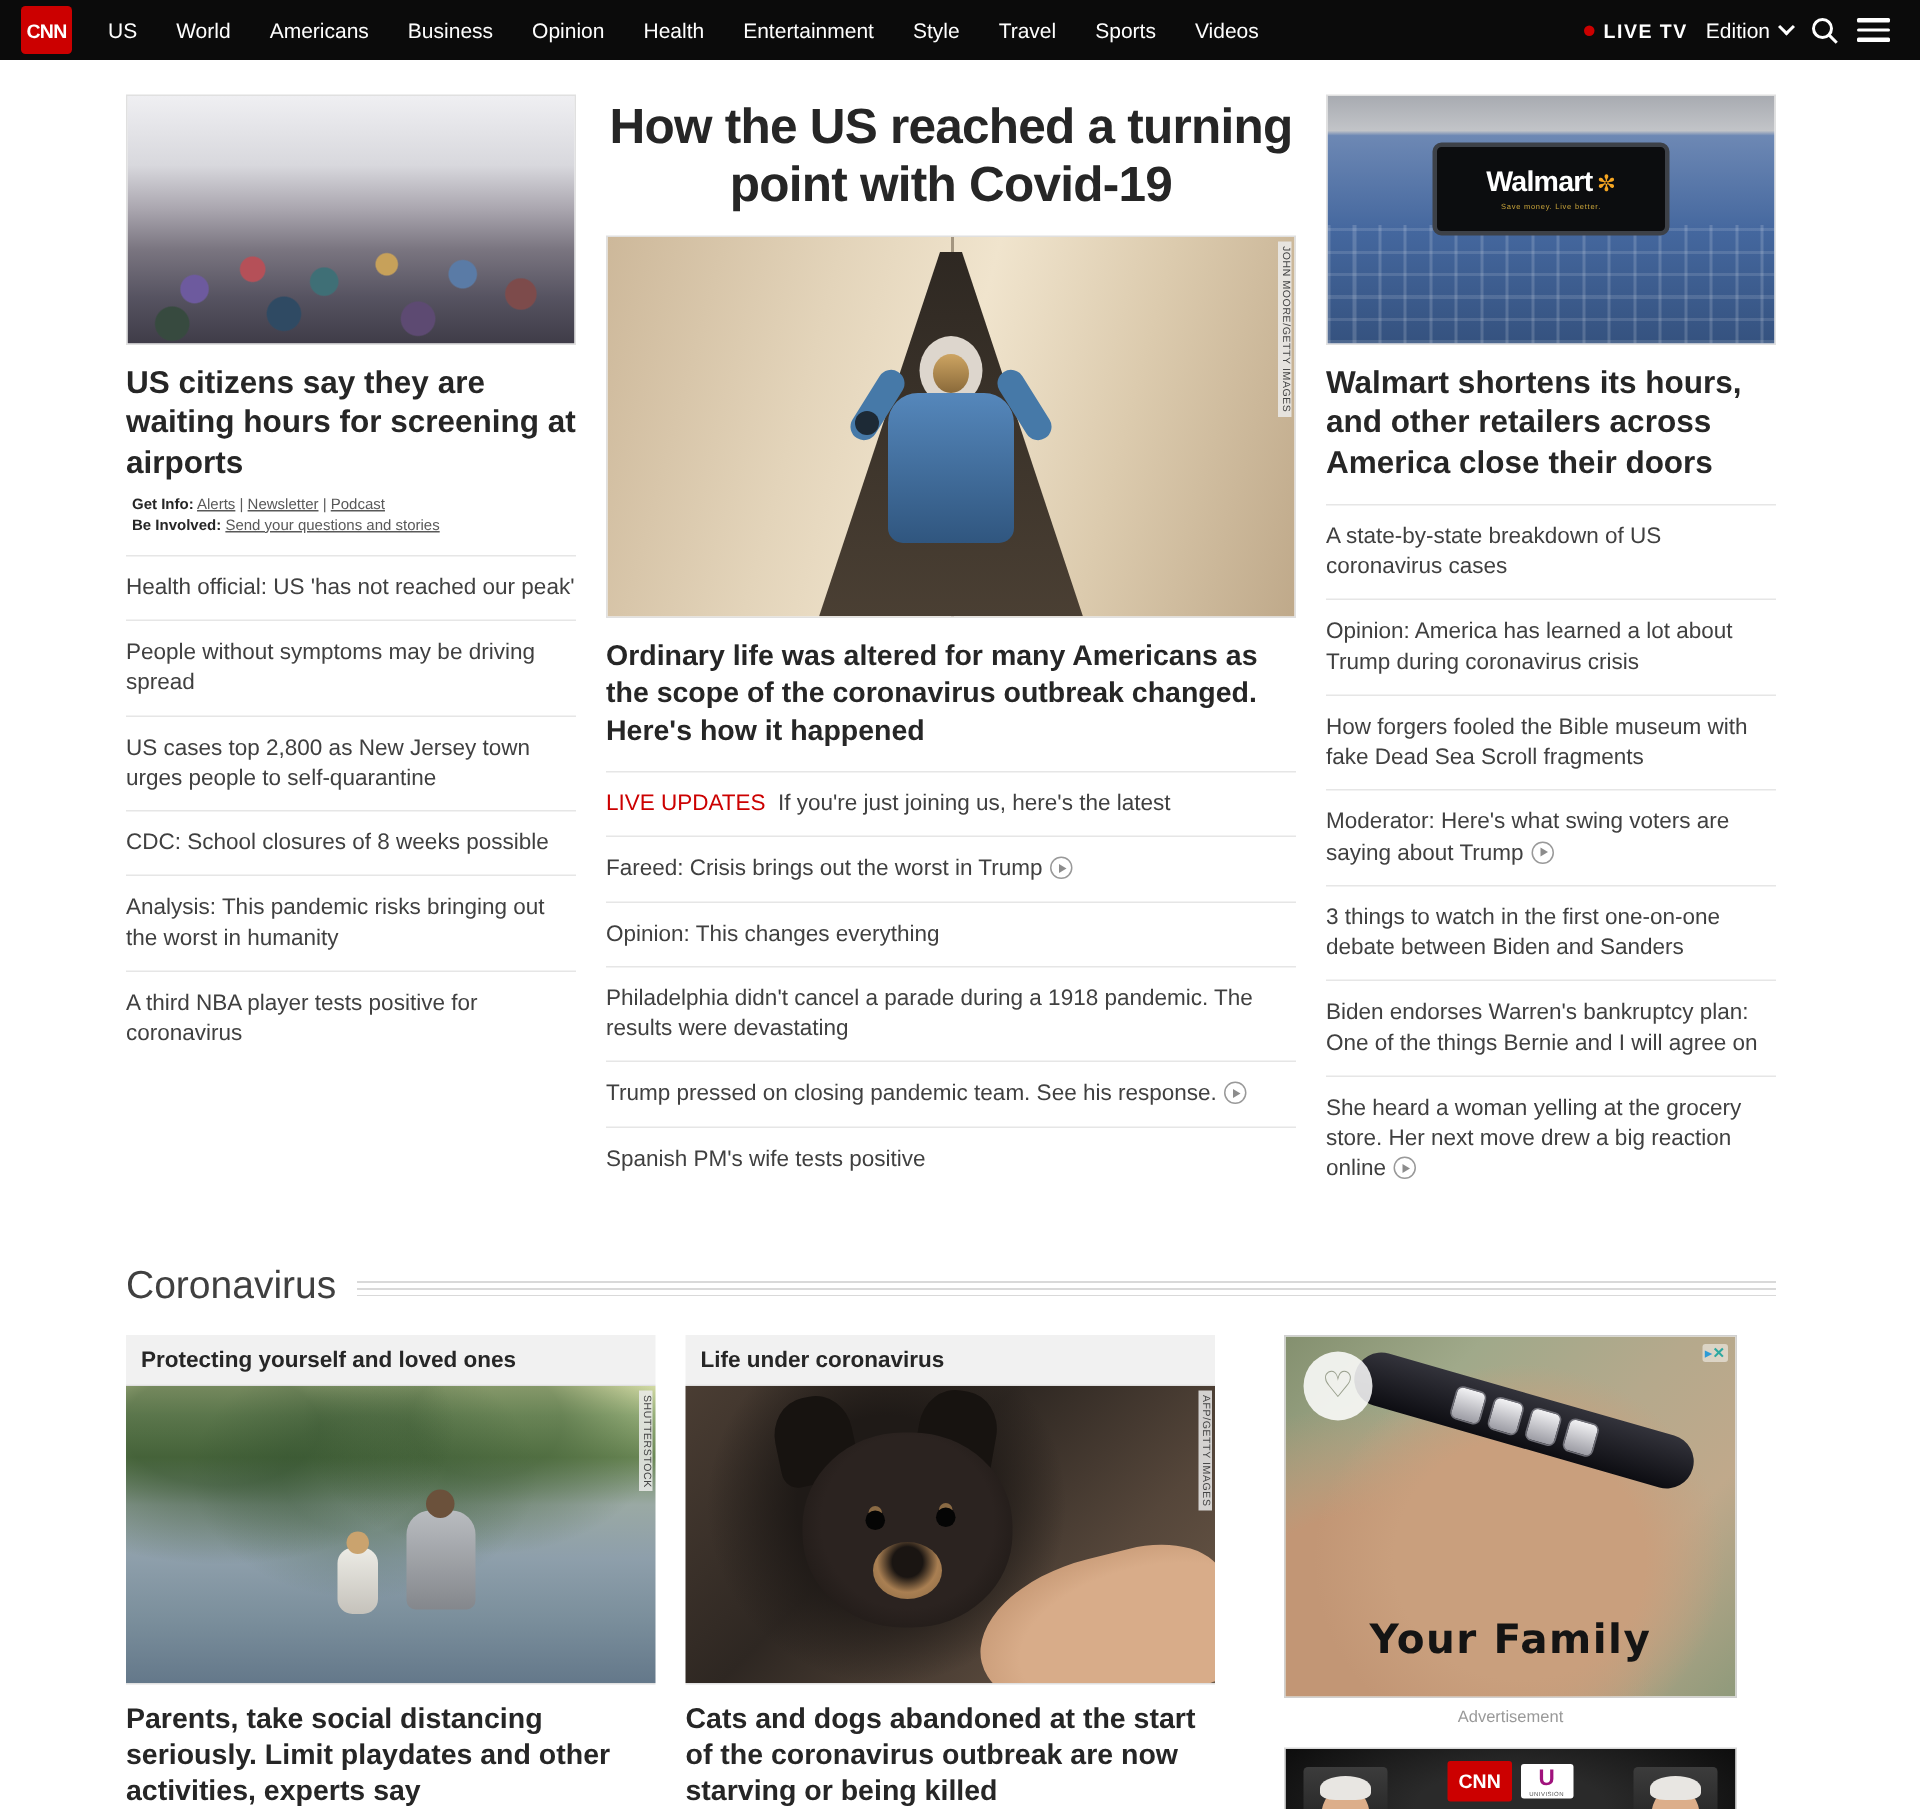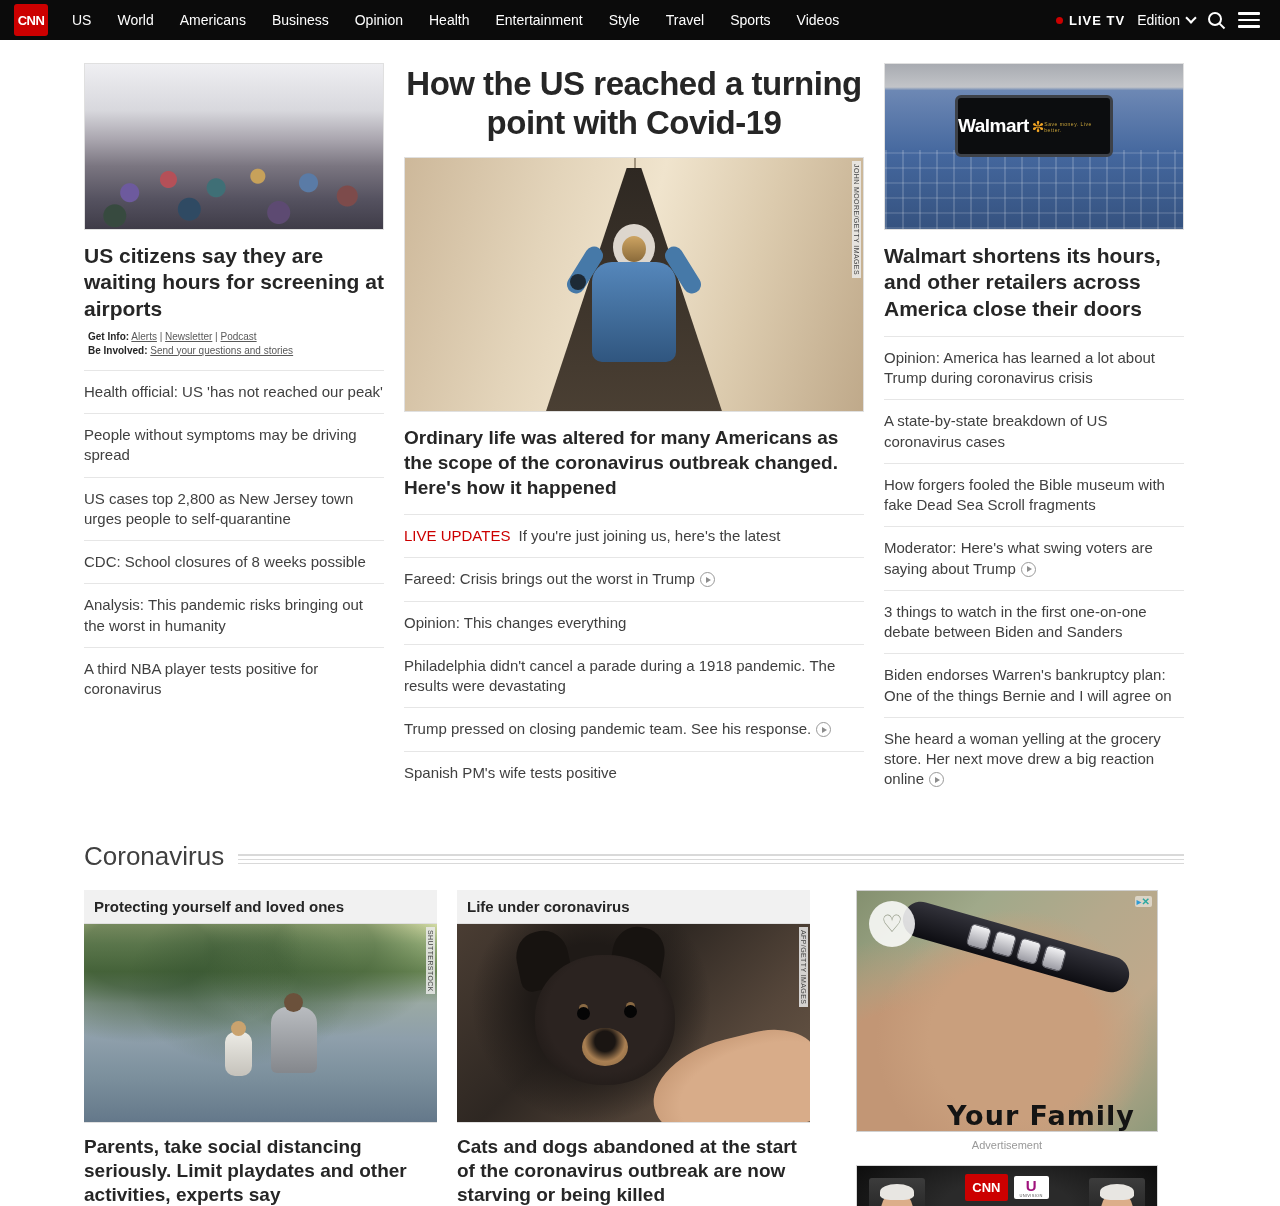--- a/index.html
+++ b/index.html
@@ -85,21 +85,21 @@
   .ppe-body::after { right:-16px; transform:rotate(-32deg); }
   .glove-l,.glove-r { position:absolute; top:12px; width:16px; height:16px; border-radius:50%; background:#1d2a36; }
   .glove-l { left:-22px; } .glove-r { right:-22px; }
 
   
   .photo-walmart { background:linear-gradient(180deg,#a8abb1 0%,#c2c4c8 14%,#6d88b4 16%,#44679e 55%,#35527f 100%); }
   .photo-walmart::after { content:""; position:absolute; inset:52% 0 0 0; background:
     repeating-linear-gradient(90deg, rgba(255,255,255,.16) 0 2px, transparent 2px 17px),
     repeating-linear-gradient(0deg, rgba(255,255,255,.12) 0 2px, transparent 2px 15px); }
   .wm-sign { position:absolute; left:50%; top:19%; transform:translateX(-50%); width:158px; height:62px;
-    background:#0c0d0f; border:3px solid #3d4148; border-radius:6px; display:flex; flex-direction:row;
+    background:#0c0d0f; border:3px solid #3d4148; border-radius:6px; display:flex; flex-direction:column;
     align-items:center; justify-content:center; z-index:4; }
   .wm-word { color:#fff; font-weight:bold; font-size:19px; letter-spacing:-0.5px; }
   .wm-spark { color:#f5a623; font-size:15px; margin-left:3px; }
   .wm-slogan { color:#c8a33a; font-size:5px; letter-spacing:.5px; margin-top:2px; }
 
   
   .section-head { width:1100px; margin:40px 0 18px 84px; display:flex; align-items:center; }
   .section-head h2 { font-size:26px; font-weight:normal; color:#404040; margin-right:14px; cursor:pointer; }
   .section-rule { flex:1; height:10px; margin-top:6px;
     background:repeating-linear-gradient(180deg,#d9d9d9 0 1.5px, transparent 1.5px 4.5px); }
@@ -155,22 +155,22 @@
     border-radius:18px; background:linear-gradient(180deg,#33333b,#0d0d12);
     display:flex; align-items:center; justify-content:center; gap:5px; }
   .bead { width:21px; height:23px; border-radius:5px; border:1px solid #6e6e76;
     background:linear-gradient(180deg,#f2f2f4,#9c9ca4); }
   .ad-logo { position:absolute; top:10px; left:12px; width:46px; height:46px; border-radius:50%;
     background:rgba(255,255,255,.85); display:flex; align-items:center; justify-content:center;
     color:#9aa08e; font-size:24px; }
   .adchoices { position:absolute; top:5px; right:5px; font-size:10px; background:rgba(255,255,255,.5);
     border-radius:2px; padding:0 2px; cursor:pointer; }
   .adchoices .tri { color:#2d9bd6; } .adchoices .ex { color:#2da8a0; font-weight:bold; }
-  .ad-text { position:absolute; bottom:0; width:100%; text-align:center; font-size:27px; font-weight:bold;
-    color:#141414; font-family:"DejaVu Sans", sans-serif; letter-spacing:1px;margin-left:34px; }
+  .ad-text { position:absolute; bottom:22px; width:100%; text-align:center; font-size:27px; font-weight:bold;
+    color:#141414; font-family:"DejaVu Sans", sans-serif; letter-spacing:1px; }
   .ad-caption { text-align:center; font-size:11px; color:#999; margin-top:7px; }
 
   
   .banner { position:relative; width:302px; height:100px; margin-top:14px; background:
     radial-gradient(ellipse at 50% 40%, #2a2a2a 0 30%, #0d0d0d 85%);
     border:1px solid #d8d8d8; overflow:hidden; cursor:pointer; }
   .banner-mid { position:absolute; left:68px; right:68px; top:8px; text-align:center; }
   .banner-logos { display:flex; justify-content:center; gap:6px; align-items:center; }
   .cnn-box { background:#cc0000; color:#fff; font-weight:bold; font-size:13px; padding:6px 7px; border-radius:2px; }
   .uni-box { background:#fff; border-radius:2px; padding:2px 6px 1px; display:flex; flex-direction:column; align-items:center; }
@@ -294,23 +294,23 @@
   <div class="col-side">
     <div class="photo photo-side photo-walmart">
       <div class="wm-sign">
         <div><span class="wm-word">Walmart</span><span class="wm-spark">✼</span></div>
         <div class="wm-slogan">Save money. Live better.</div>
       </div>
     </div>
     <h2>Walmart shortens its hours, and other retailers across America close their doors</h2>
     <ul class="news-list">
 
+        <li><span>A state-by-state breakdown of US coronavirus cases</span></li>
+
         <li><span>Opinion: America has learned a lot about Trump during coronavirus crisis</span></li>
-
-        <li><span>A state-by-state breakdown of US coronavirus cases</span></li>
 
         <li><span>How forgers fooled the Bible museum with fake Dead Sea Scroll fragments</span></li>
 
         <li><span>Moderator: Here's what swing voters are saying about Trump</span><span class="play"></span></li>
 
         <li><span>3 things to watch in the first one-on-one debate between Biden and Sanders</span></li>
 
         <li><span>Biden endorses Warren's bankruptcy plan: One of the things Bernie and I will agree on</span></li>
 
         <li><span>She heard a woman yelling at the grocery store. Her next move drew a big reaction online</span><span class="play"></span></li>

